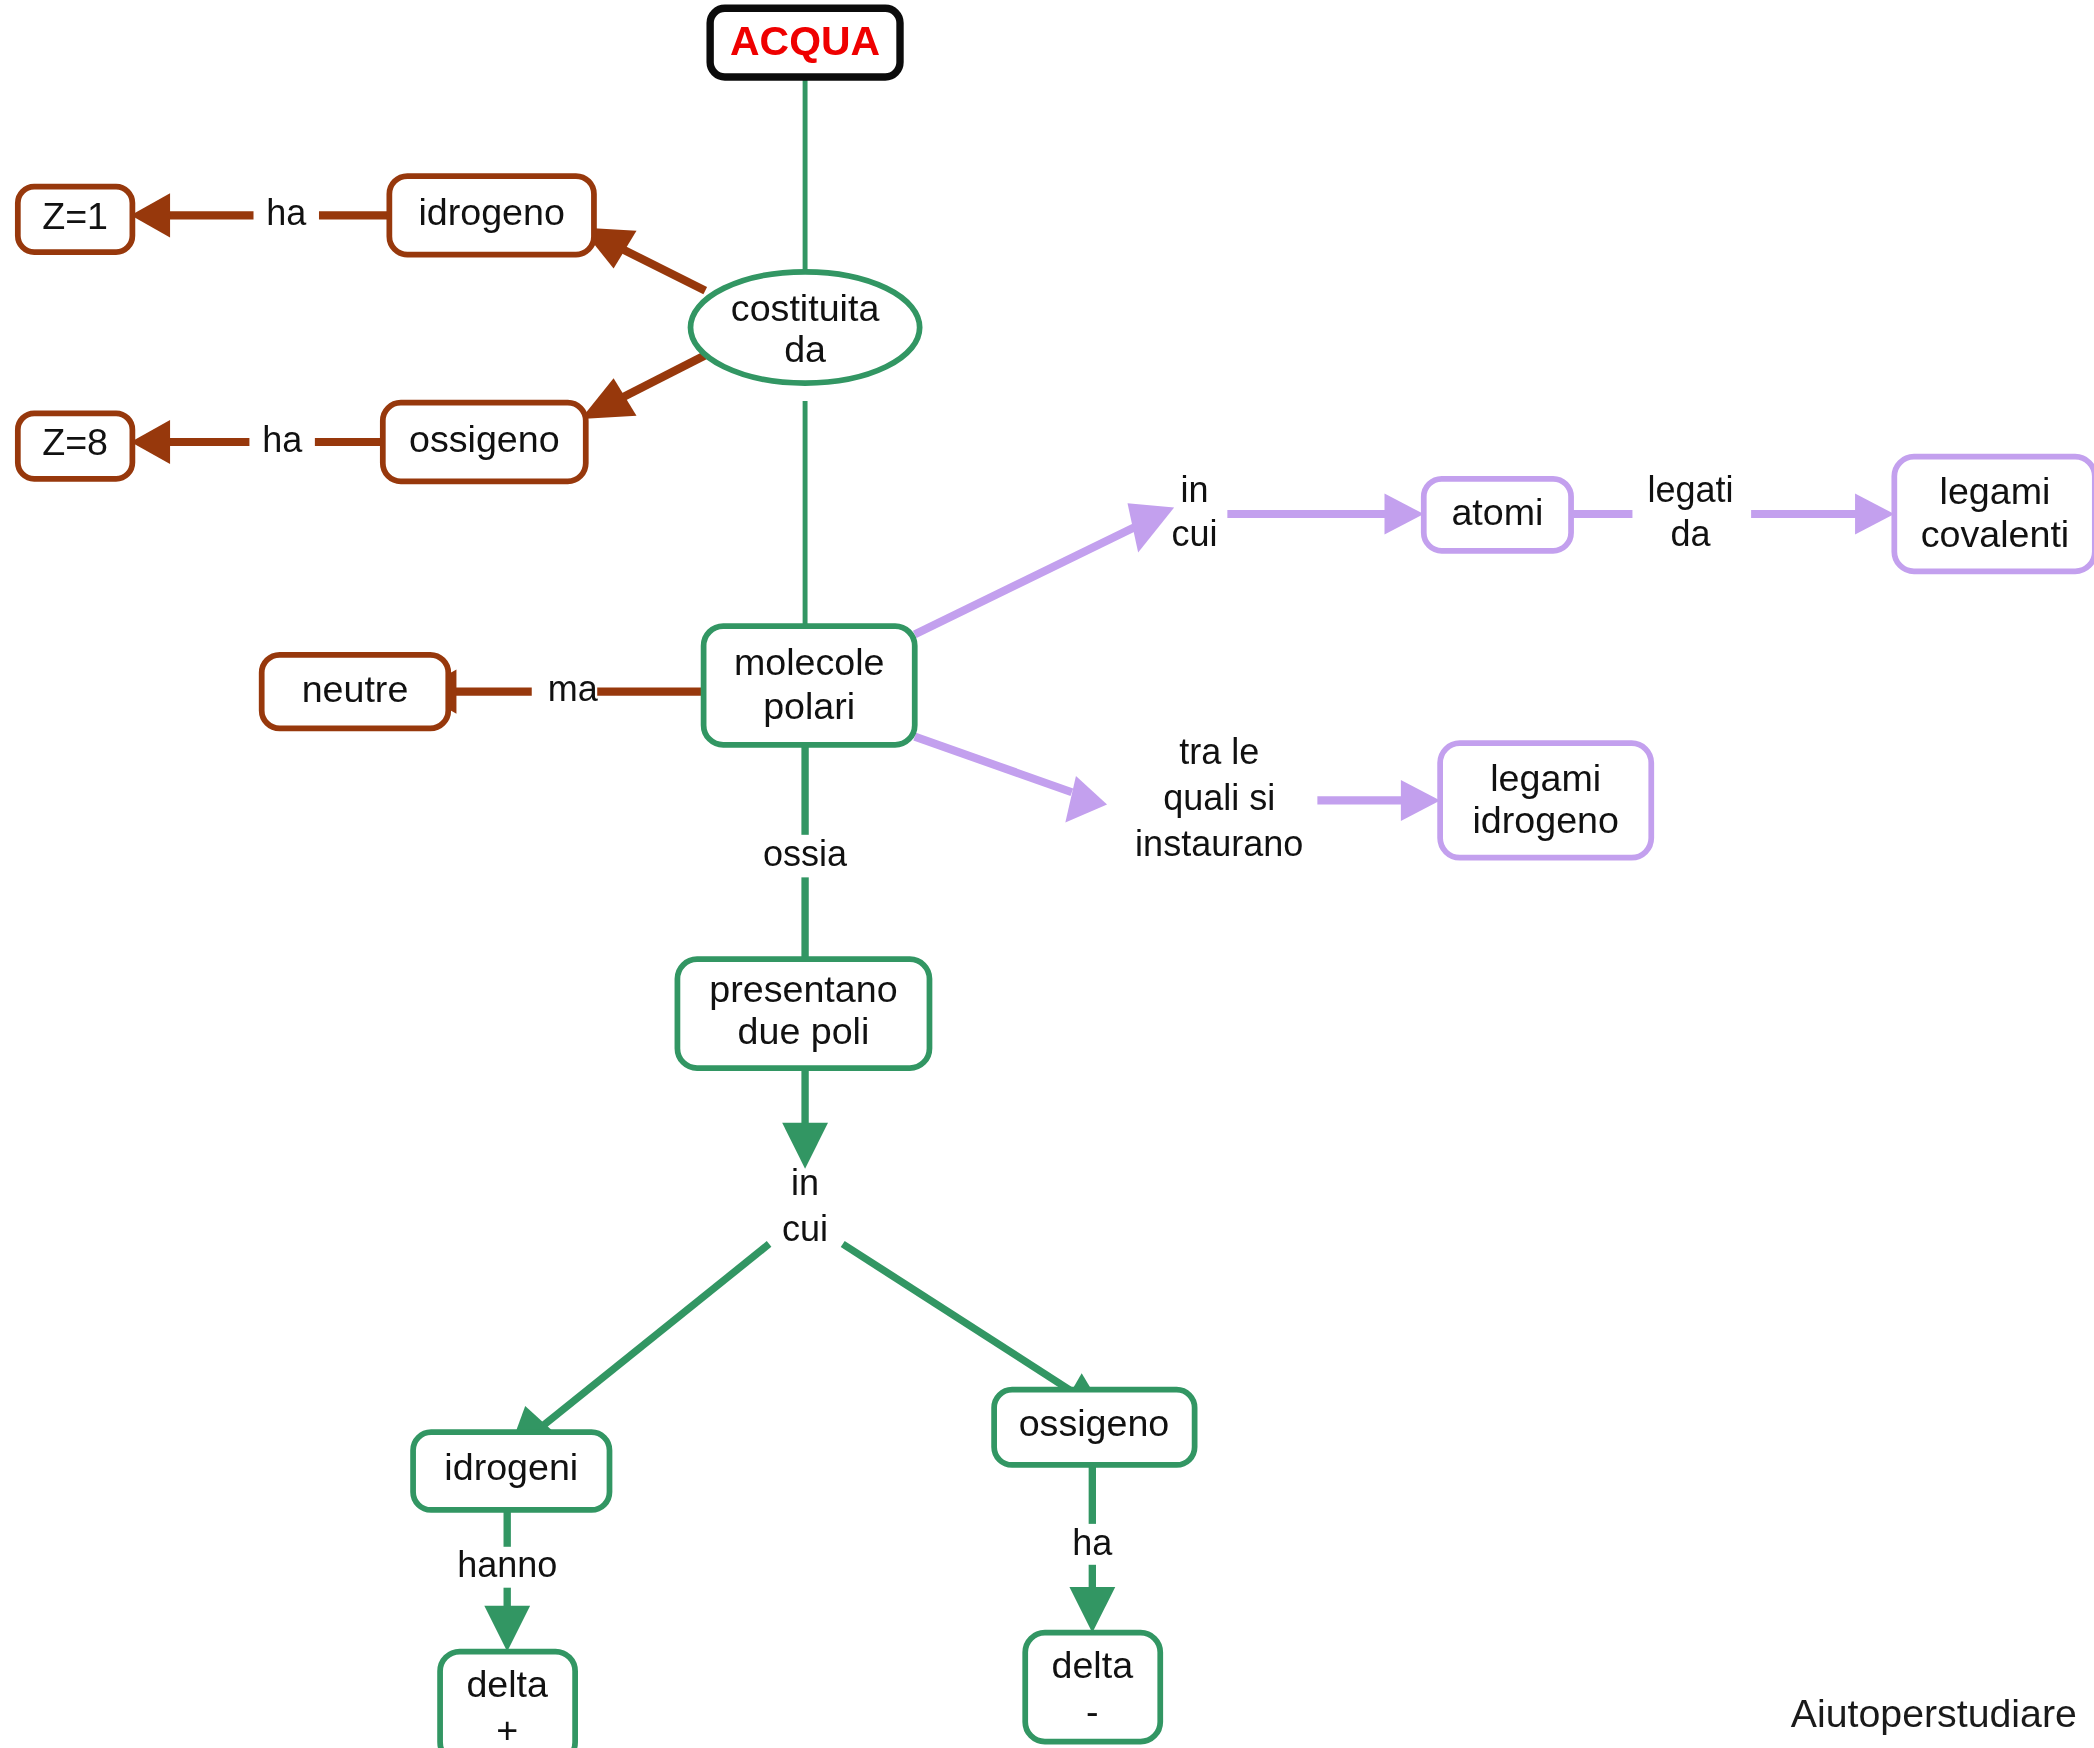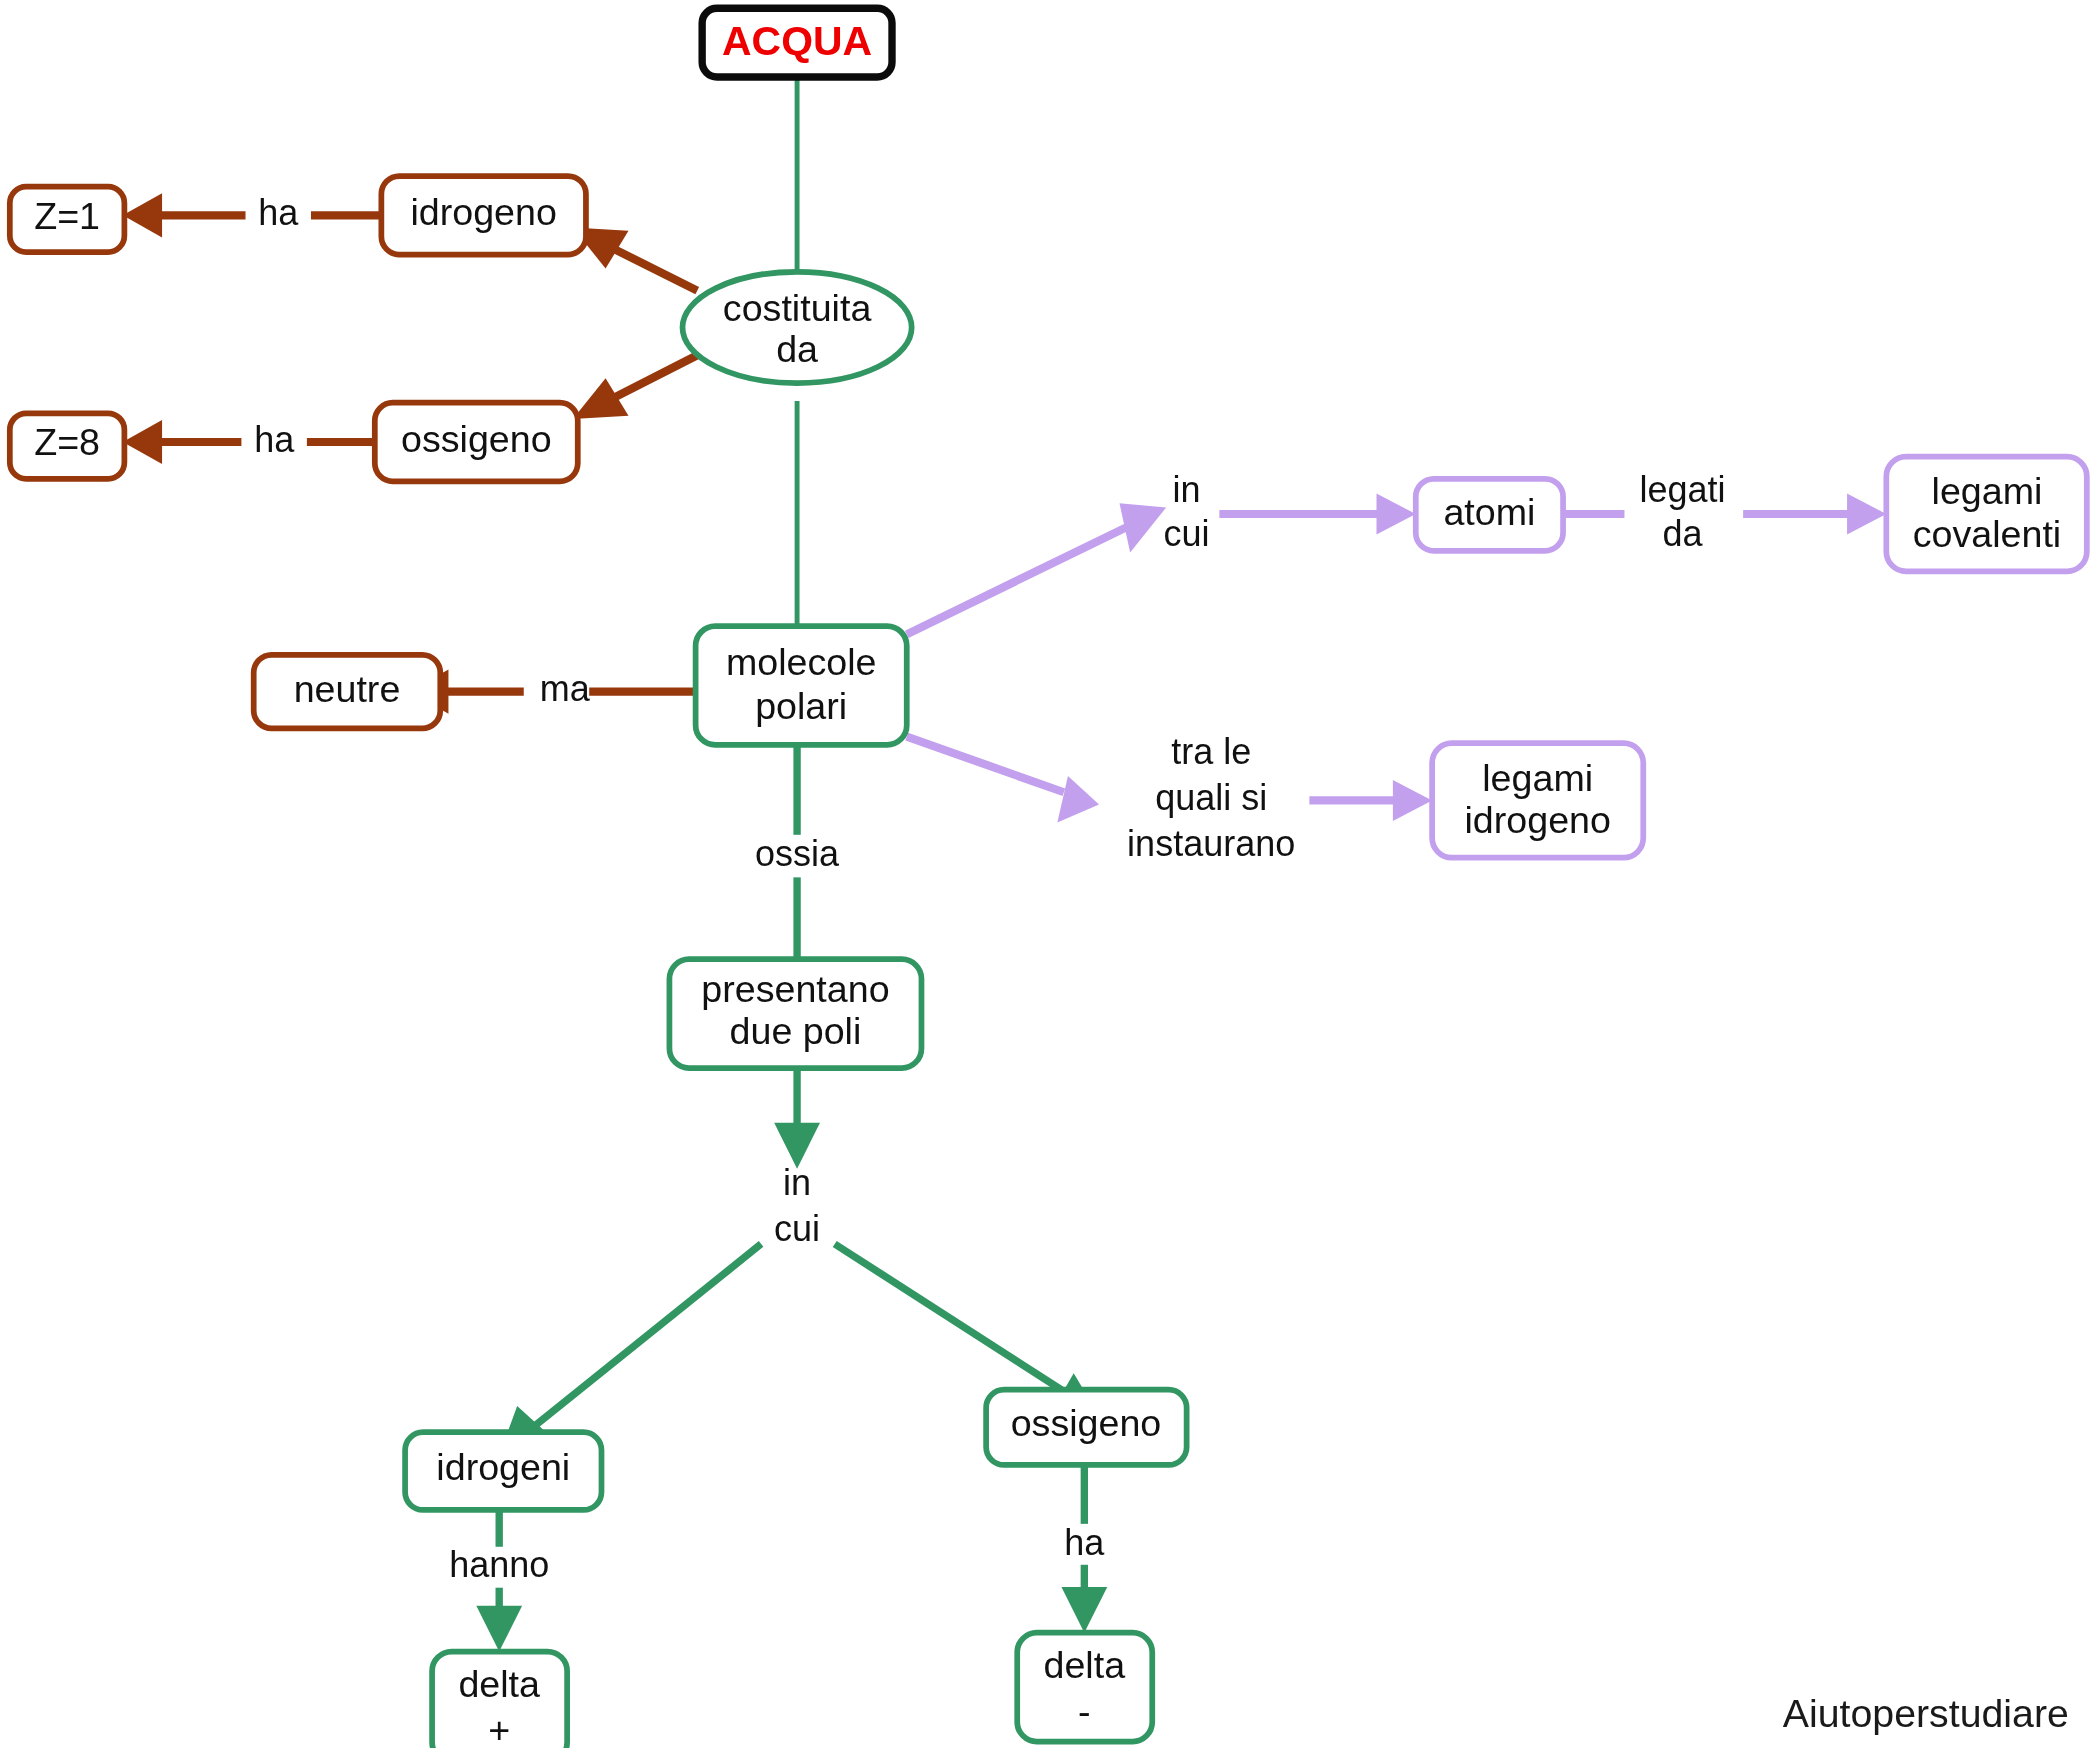--- a/index.html
+++ b/index.html
@@ -9,21 +9,21 @@
   }
   body {
     width: 2095px;
     height: 1749px;
     font-family: "Liberation Sans", sans-serif;
     position: relative;
     overflow: hidden;
   }
   #map-root {
     position: absolute;
-    left: 0;
+    left: 8px;
     top: 0;
     width: 1831px;
     height: 1749px;
   }
   svg.diagram {
     display: block;
     width: 2095px;
     height: 1749px;
   }
   .node-text {

